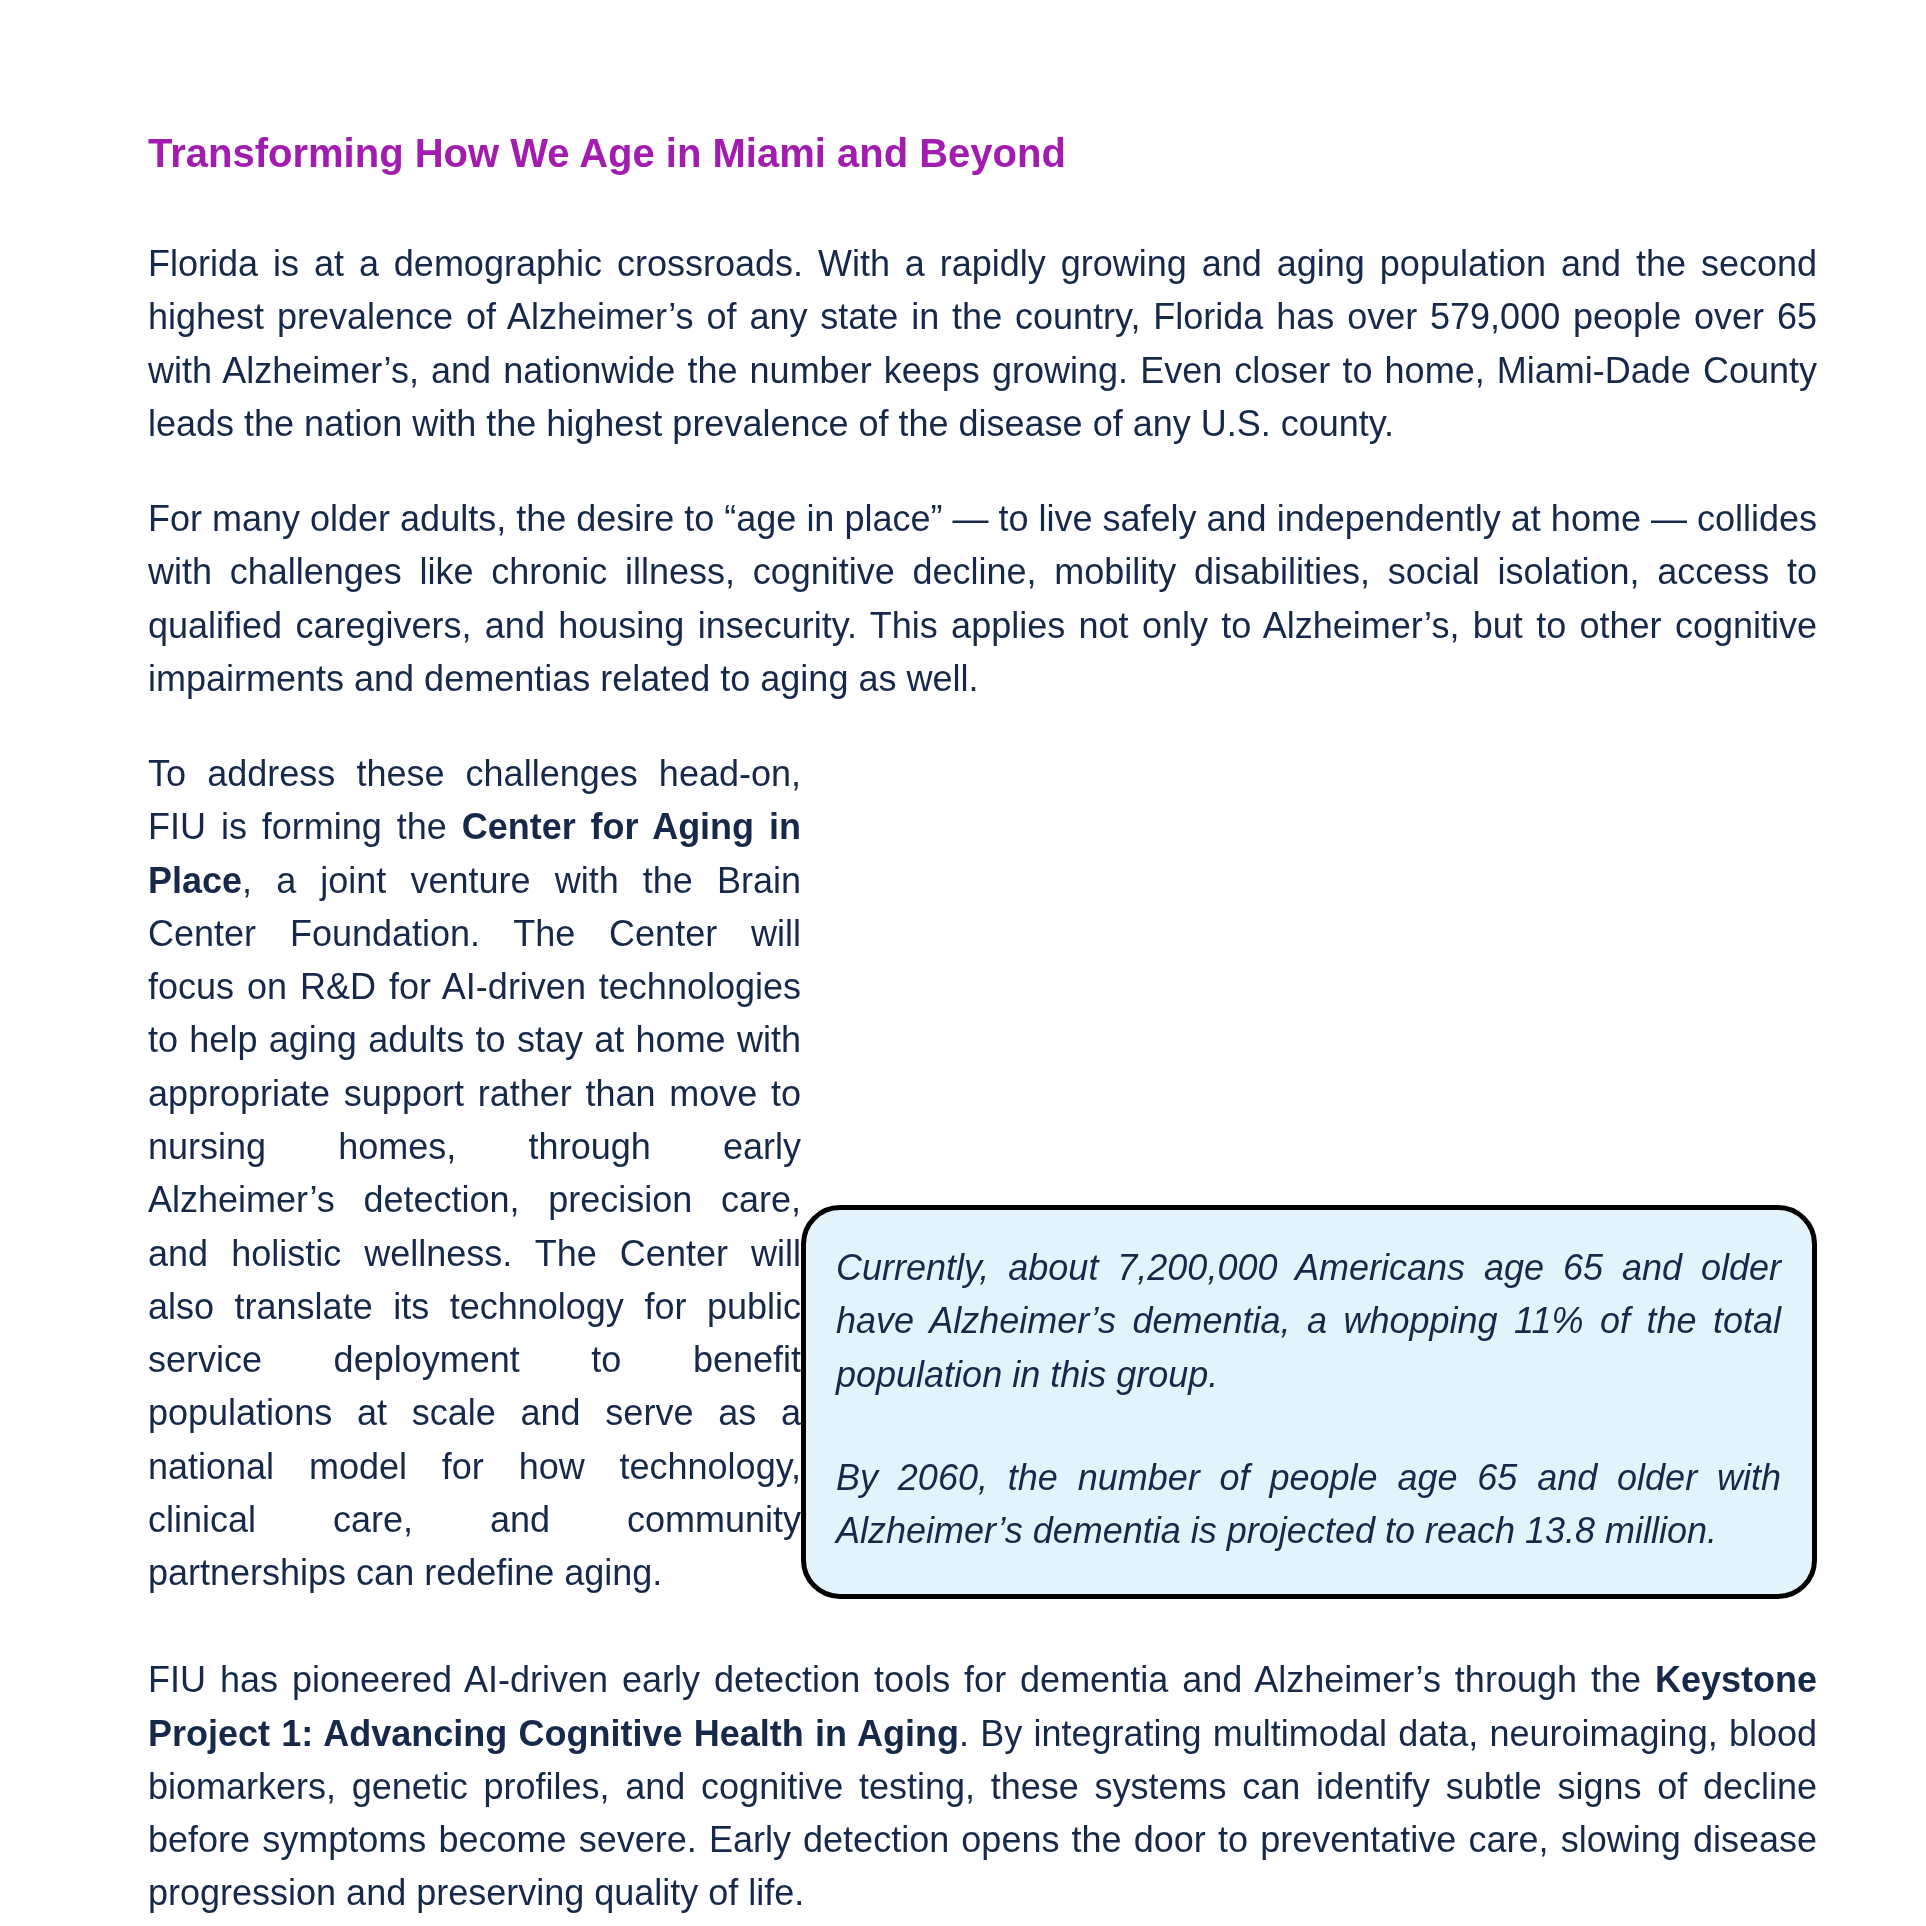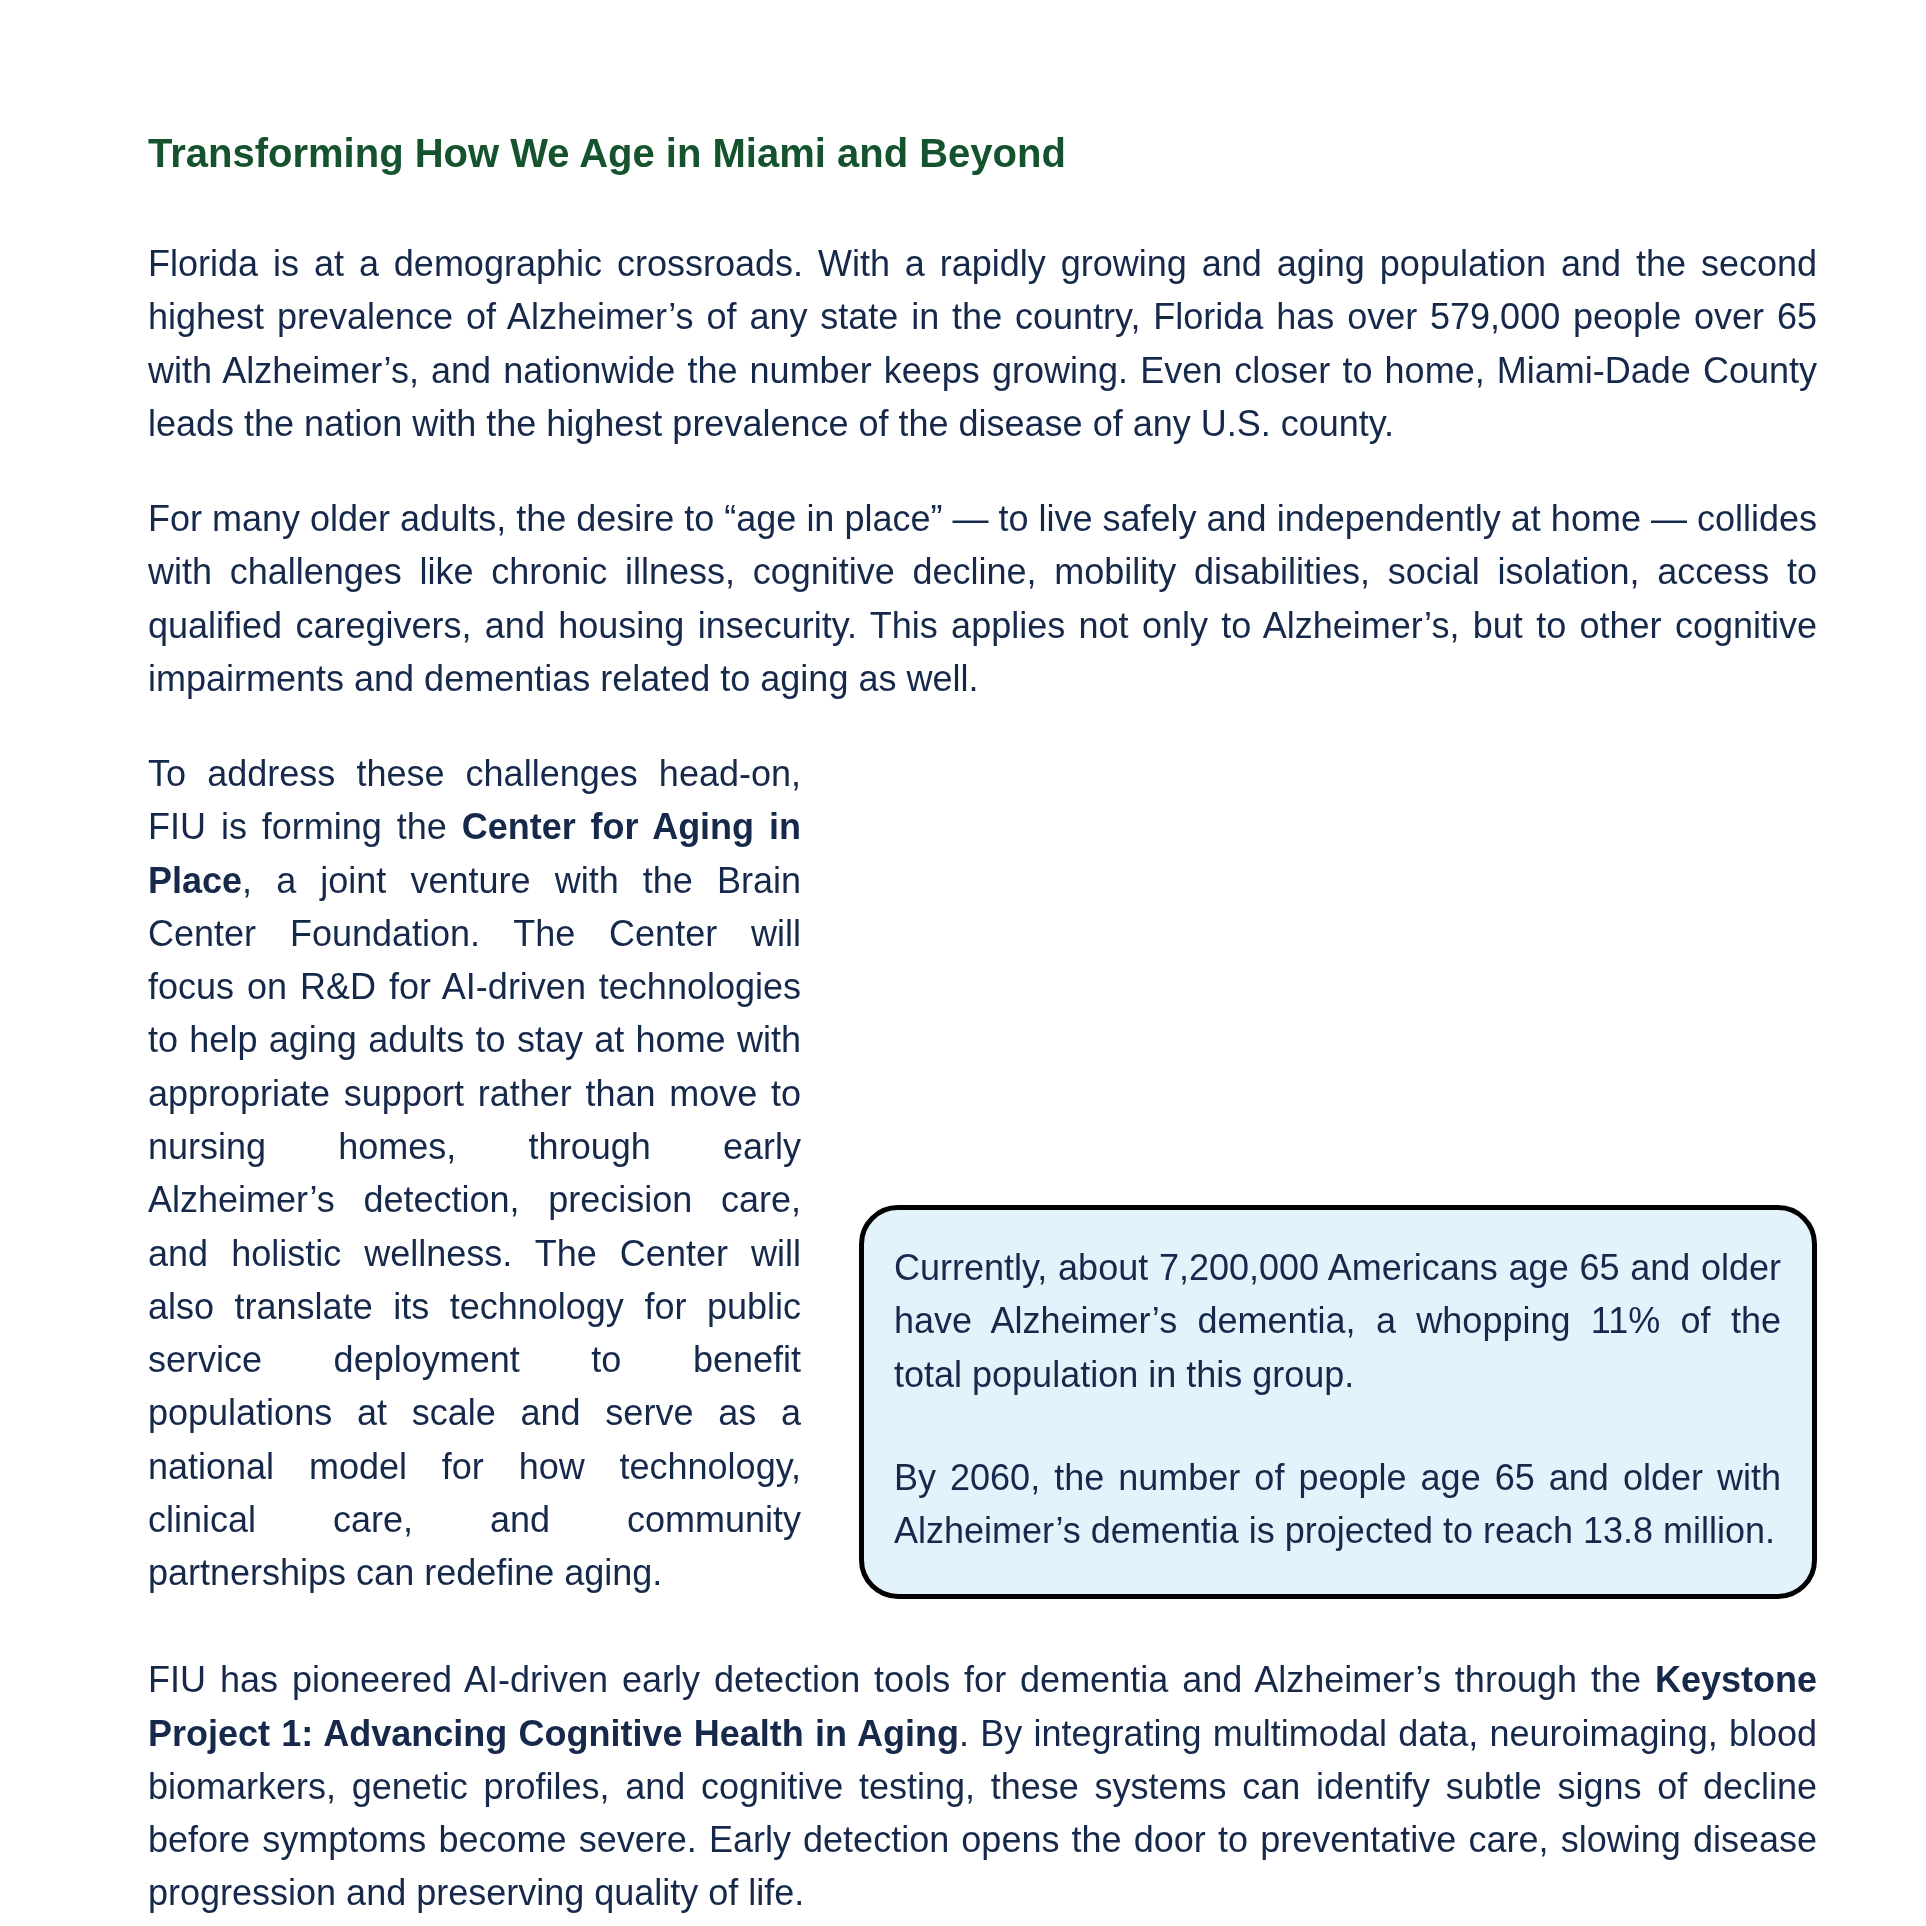--- a/index.html
+++ b/index.html
@@ -18,21 +18,21 @@
     box-sizing: border-box;
     width: 1965px;
     height: 2542px;
     padding: 127px 148px 0 148px;
   }
   .doc-title {
     font-size: 40px;
     line-height: 1.3;
     font-weight: bold;
     margin: 0 0 58px 0;
-    color: #14532d;
+    color: #a21caf;
     text-align: left;
   }
   p.body-text {
     font-size: 36px;
     line-height: 1.48;
     text-align: justify;
     margin: 0 0 42px 0;
   }
   .two-col {
     display: flex;
@@ -40,26 +40,26 @@
     margin: 0 0 54px 0;
   }
   .left-col {
     width: 653px;
     flex: 0 0 653px;
     margin-bottom: 0;
   }
   .stats-box {
     box-sizing: border-box;
     flex: 1 1 auto;
-    margin-left: 58px;
     margin-top: 58px;
     background: #E3F3FC;
     border: 5.4px solid #000000;
     border-radius: 39px;
     padding: 31px 31px 37px 30px;
+    font-style: italic;
   }
   .stats-box p.body-text {
     margin: 0 0 50px 0;
   }
   .stats-box p.body-text:last-child {
     margin-bottom: 0;
   }
   .two-col p.left-col {
     margin-bottom: 0;
   }

